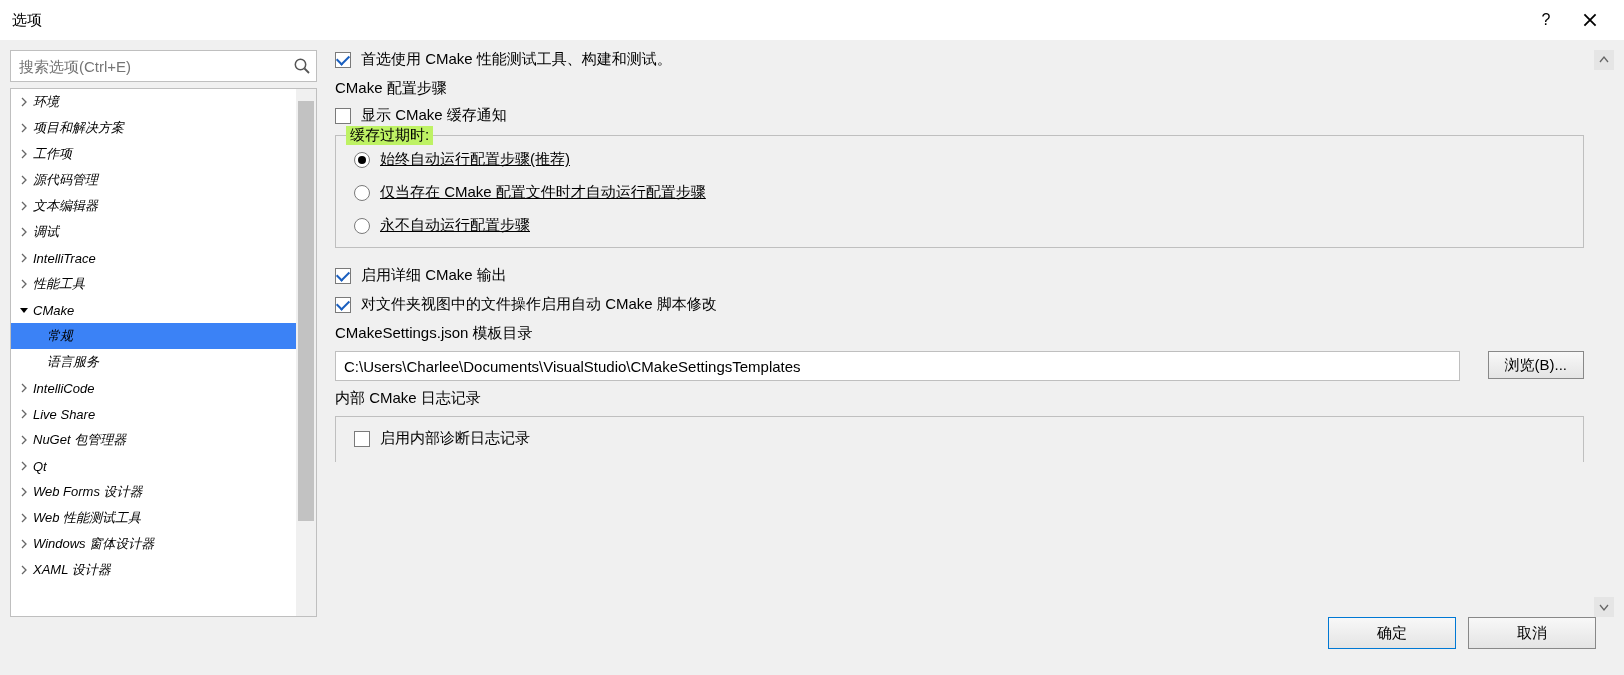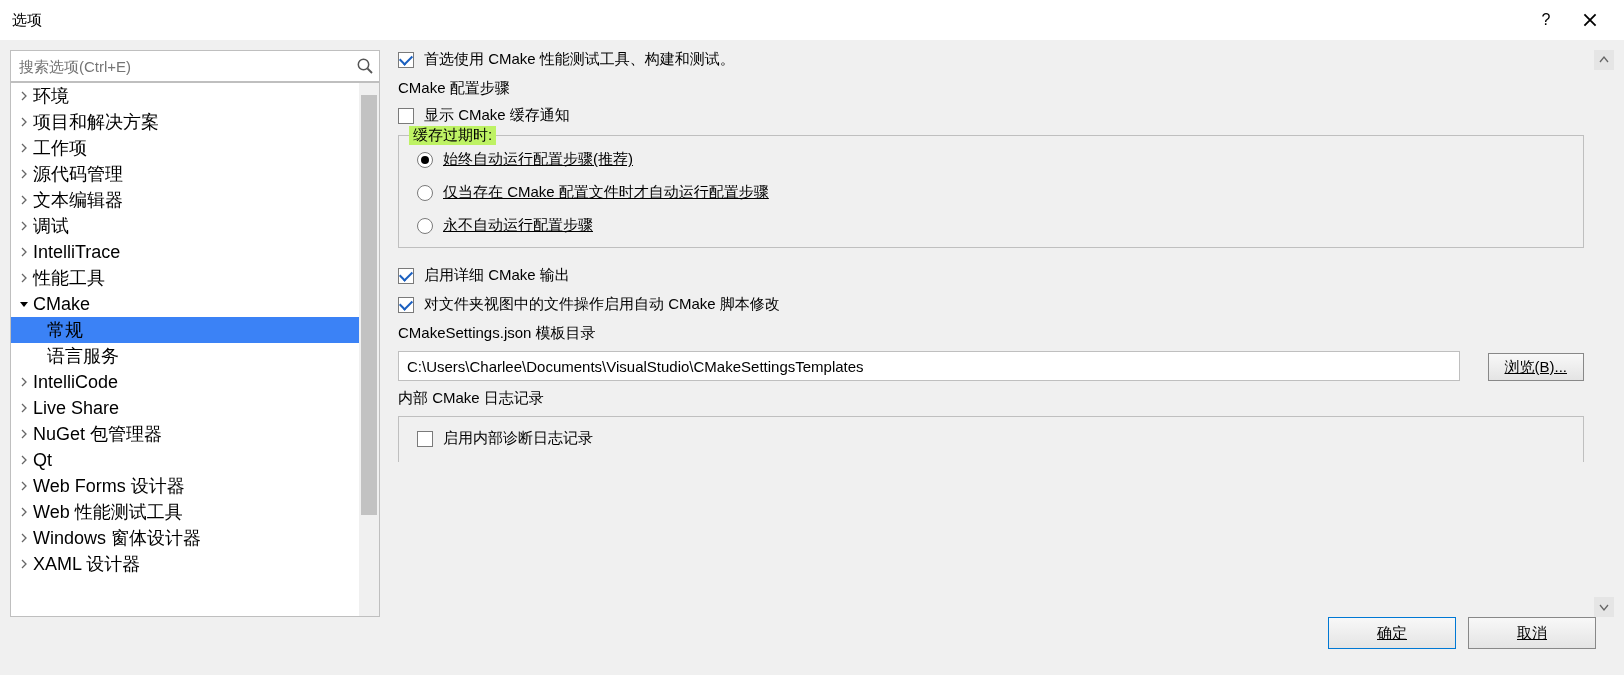--- a/index.html
+++ b/index.html
@@ -37,24 +37,24 @@
   padding: 10px 10px 0 10px;
   min-height: 0;
 }
 .main-cols {
   flex: 1;
   display: flex;
   gap: 18px;
   min-height: 0;
 }
 .left-col {
-  width: 370px;
+  width: 307px;
   display: flex;
   flex-direction: column;
-  gap: 0;
+  gap: 6px;
 }
 .search-wrap {
   position: relative;
   height: 32px;
 }
 .search-input {
   width: 100%; height: 100%;
   border: 1px solid #bfbfbf;
   padding: 0 34px 0 8px;
   font-size: 15px;
@@ -101,21 +101,21 @@
 }
 .tree-item.child { padding-left: 36px; }
 .tree-item.selected { background: #3b82f6; }
 .tree-arrow {
   width: 14px; height: 14px;
   margin-right: 2px;
   display: inline-flex;
   align-items: center; justify-content: center;
 }
 .tree-arrow svg { width: 10px; height: 10px; }
-.tree-label { font-size: 18px; }
+.tree-label { font-size: 13px; font-style: italic; }
 
 .right-col {
   flex: 1;
   position: relative;
   min-height: 0;
 }
 .right-scroll-up, .right-scroll-down {
   position: absolute;
   right: 0;
   width: 20px; height: 20px;
@@ -179,39 +179,39 @@
   background: #bef264;
   padding: 0 4px;
   font-size: 15px;
 }
 .group-box .opt-row { padding-left: 6px; margin-bottom: 14px; text-decoration: underline; }
 .group-box .opt-row:last-child { margin-bottom: 4px; text-align: center; }
 
 .text-row {
   display: flex;
   gap: 28px;
-  align-items: flex-end;
+  align-items: flex-start;
   margin-bottom: 6px;
 }
 .text-input {
   flex: 1;
   height: 30px;
   border: 1px solid #bfbfbf;
   padding: 0 8px;
   background: #ffffff;
   font-size: 15px;
 }
 .btn {
   height: 28px;
   padding: 0 16px;
   border: 1px solid #888;
   background: linear-gradient(#f8f8f8,#e4e4e4);
   cursor: pointer;
   font-size: 15px;
-  display: inline-flex; align-items: center; justify-content: center; text-decoration: underline;
+  display: inline-flex; align-items: center; justify-content: center;
 }
 .browse-btn { min-width: 96px; }
 
 .log-group {
   border: 1px solid #bfbfbf;
   border-bottom: none;
   padding: 12px 12px 4px 12px;
   margin-top: 6px;
 }
 .log-group .opt-row { padding-left: 6px; }

